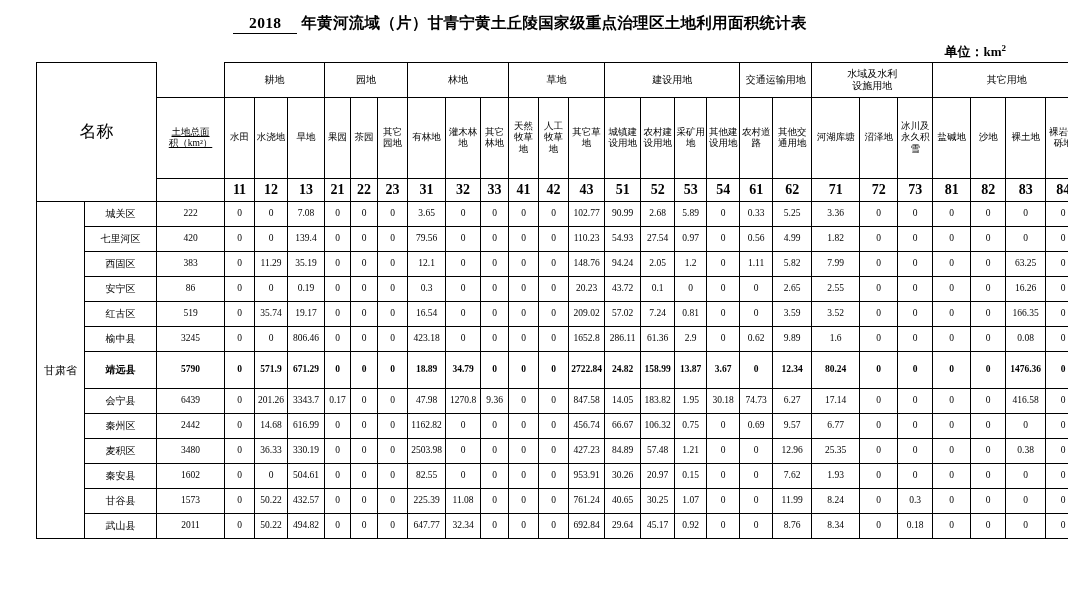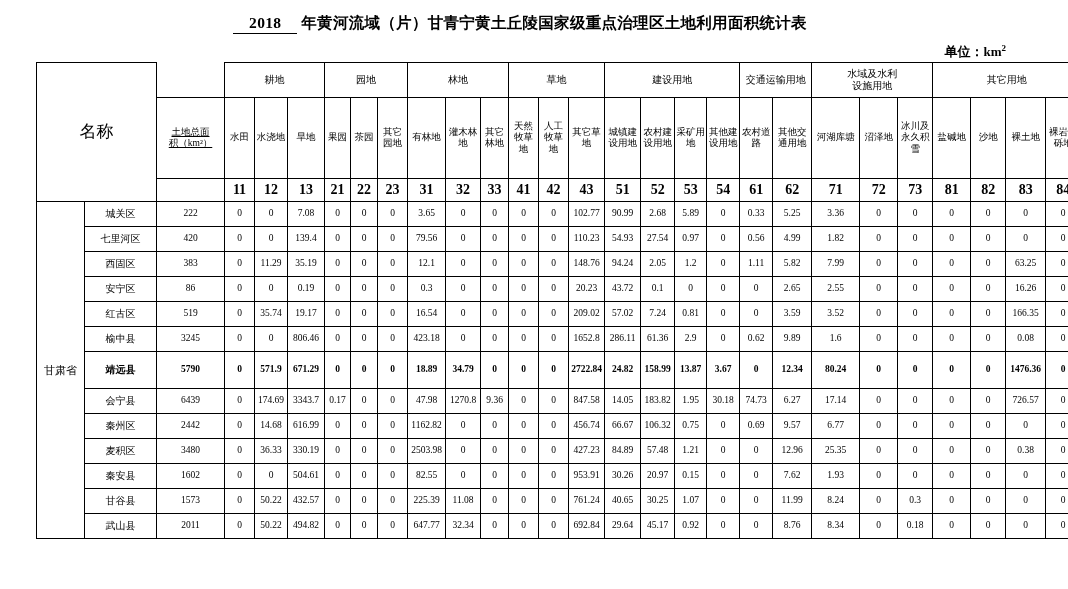--- a/index.html
+++ b/index.html
@@ -387,21 +387,21 @@
             <td class="val">0</td>
             <td class="val">0</td>
             <td class="val">0</td>
             <td class="val">1476.36</td>
             <td class="val">0</td>
           </tr>
           <tr>
             <td class="rowname">会宁县</td>
             <td class="val">6439</td>
             <td class="val">0</td>
-            <td class="val">174.69</td>
+            <td class="val">201.26</td>
             <td class="val">3343.7</td>
             <td class="val">0.17</td>
             <td class="val">0</td>
             <td class="val">0</td>
             <td class="val">47.98</td>
             <td class="val">1270.8</td>
             <td class="val">9.36</td>
             <td class="val">0</td>
             <td class="val">0</td>
             <td class="val">847.58</td>
@@ -409,21 +409,21 @@
             <td class="val">183.82</td>
             <td class="val">1.95</td>
             <td class="val">30.18</td>
             <td class="val">74.73</td>
             <td class="val">6.27</td>
             <td class="val">17.14</td>
             <td class="val">0</td>
             <td class="val">0</td>
             <td class="val">0</td>
             <td class="val">0</td>
-            <td class="val">726.57</td>
+            <td class="val">416.58</td>
             <td class="val">0</td>
           </tr>
           <tr>
             <td class="rowname">秦州区</td>
             <td class="val">2442</td>
             <td class="val">0</td>
             <td class="val">14.68</td>
             <td class="val">616.99</td>
             <td class="val">0</td>
             <td class="val">0</td>

